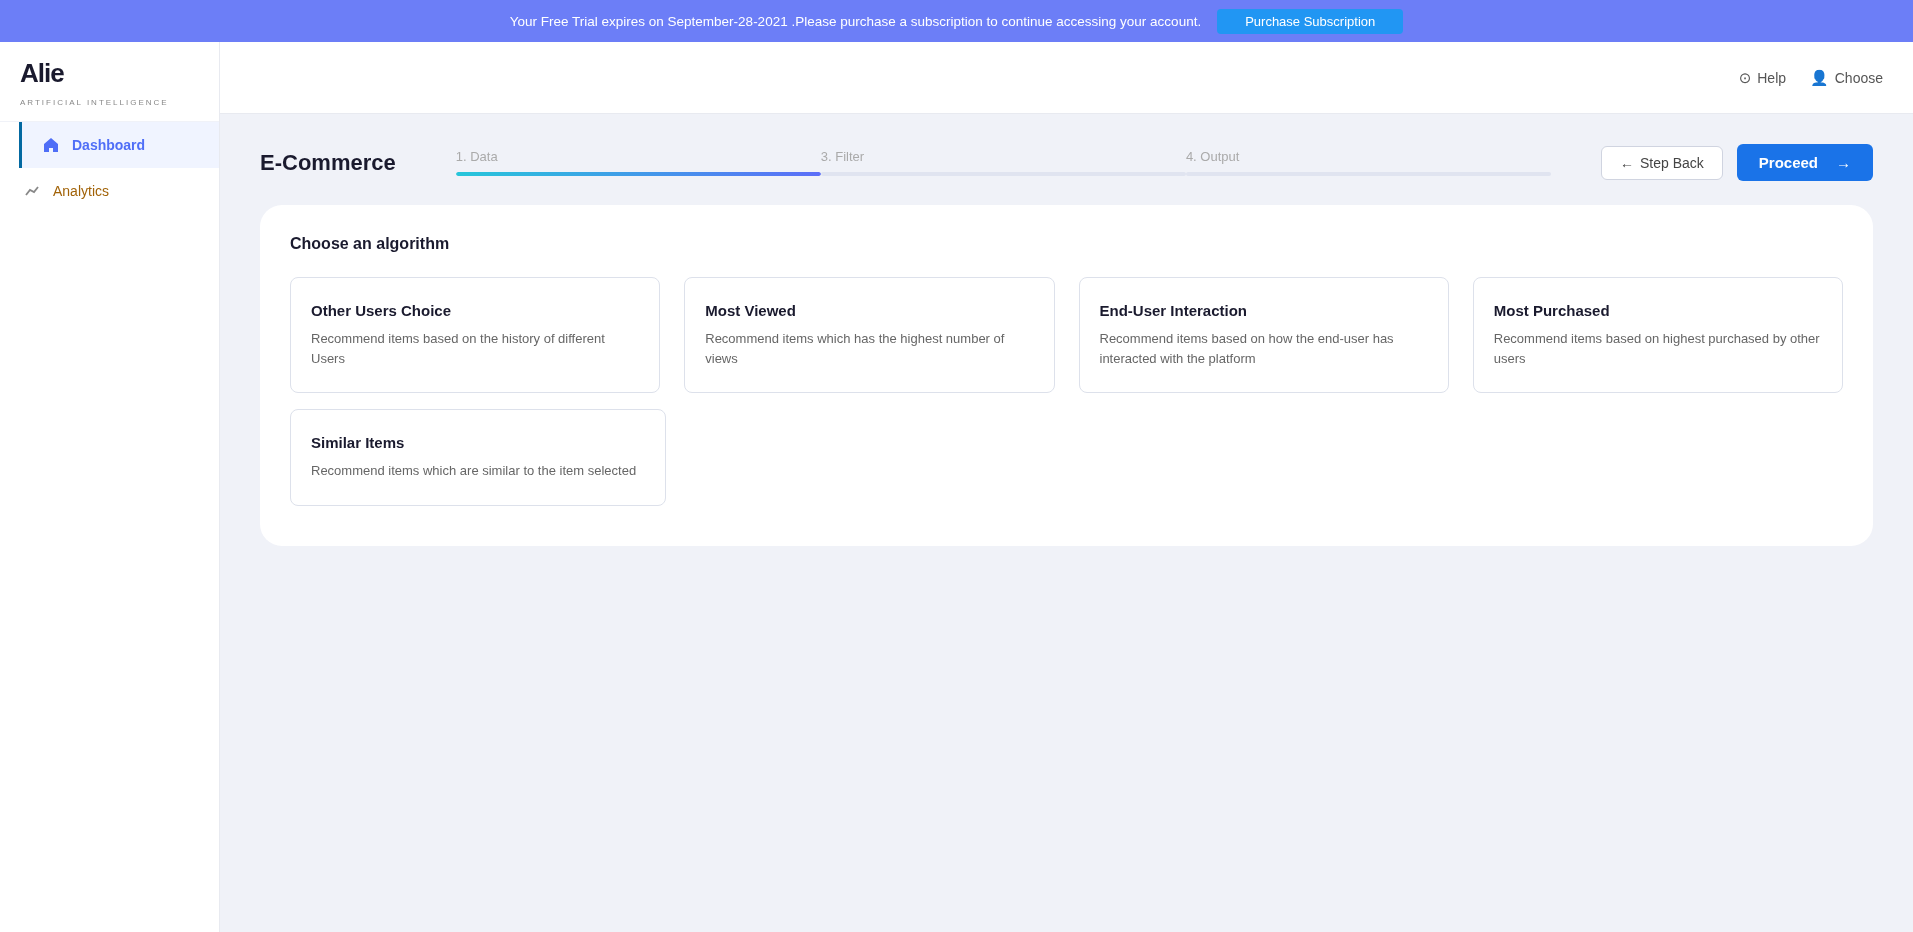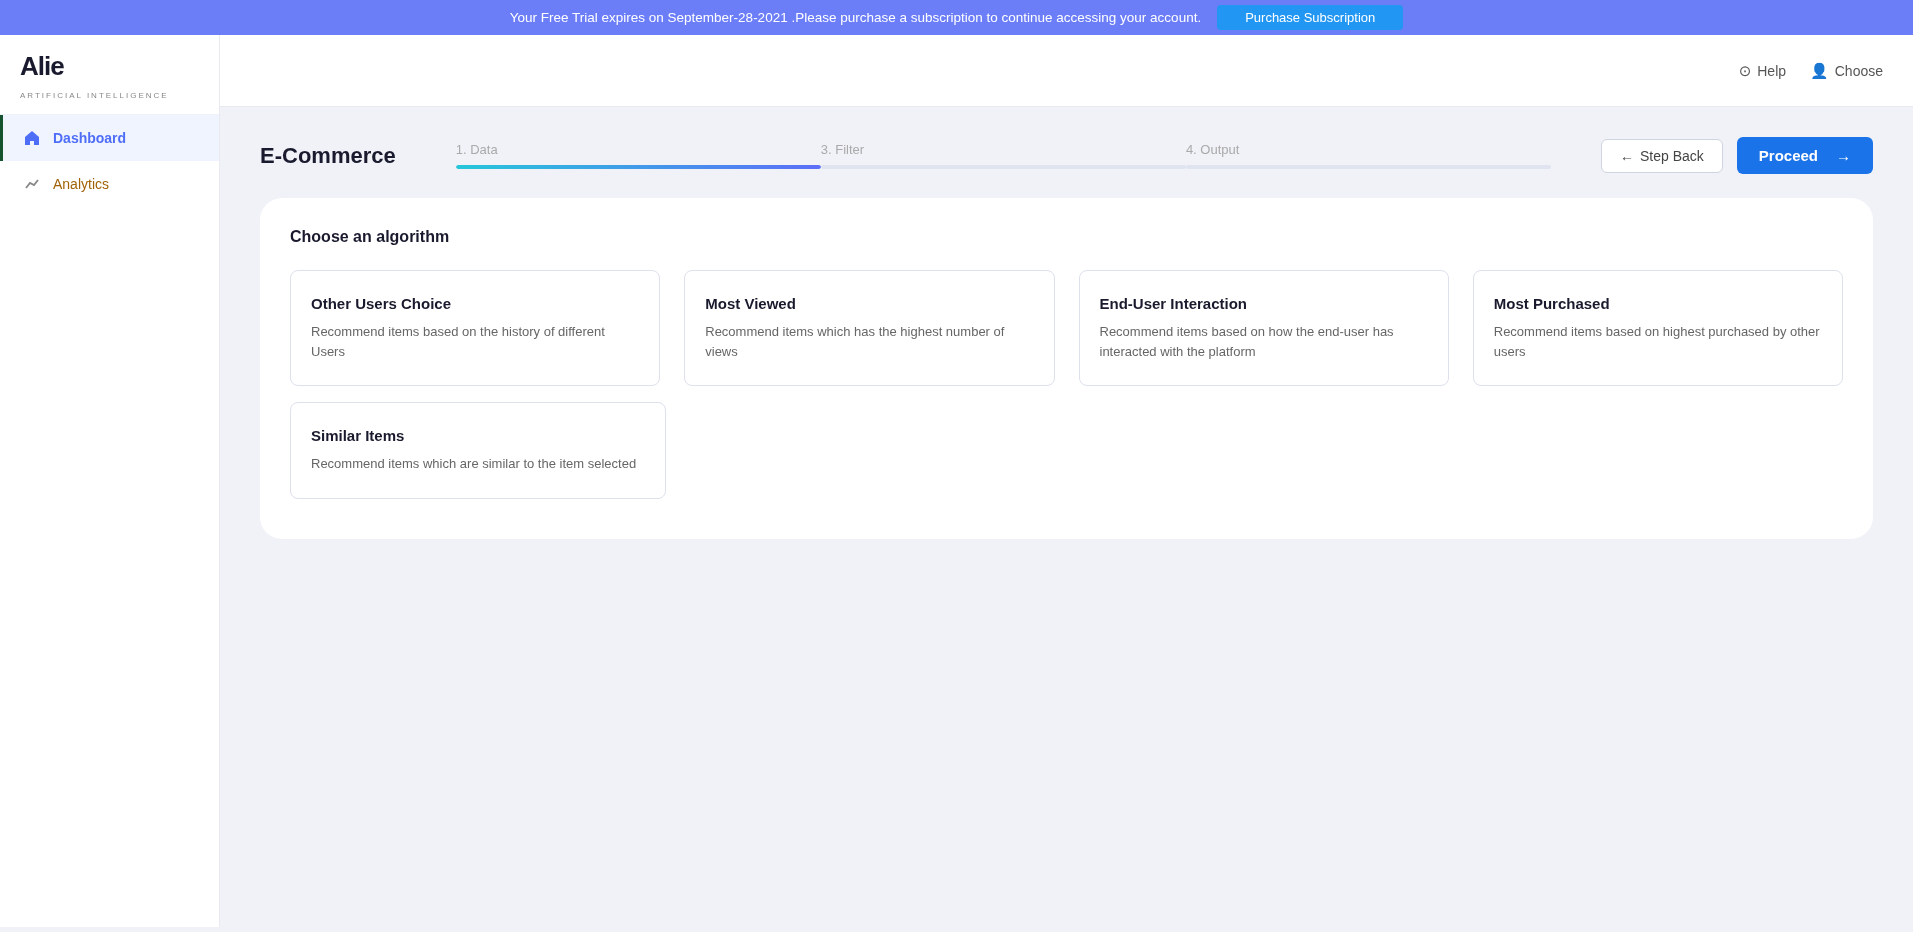--- a/index.html
+++ b/index.html
@@ -6,21 +6,21 @@
     body { font-family: -apple-system, BlinkMacSystemFont, 'Segoe UI', sans-serif; background: #f0f2f8; min-height: 932px; }
 
     
     .top-banner {
       background: #6c7ef7;
       color: #fff;
       display: flex;
       align-items: center;
       justify-content: center;
       padding: 0 24px;
-      height: 35px;
+      height: 42px;
       font-size: 13.5px;
       gap: 16px;
     }
     .top-banner-btn {
       background: #2196f3;
       color: #fff;
       border: none;
       border-radius: 4px;
       padding: 5px 28px;
       font-size: 13px;
@@ -68,22 +68,23 @@
       gap: 12px;
       padding: 14px 20px;
       cursor: pointer;
       font-size: 14px;
       color: #a16207;
       border-left: 3px solid transparent;
     }
     .nav-item.active {
       background: #f0f4ff;
       color: #4f6ef7;
-      border-left: 3px solid #14532d;
+      border-left: 3px solid #0369a1;
       font-weight: 600;
+      margin-left: 19px;
     }
     .nav-icon {
       width: 18px;
       height: 18px;
       display: flex;
       align-items: center;
       justify-content: center;
     }
 
     

